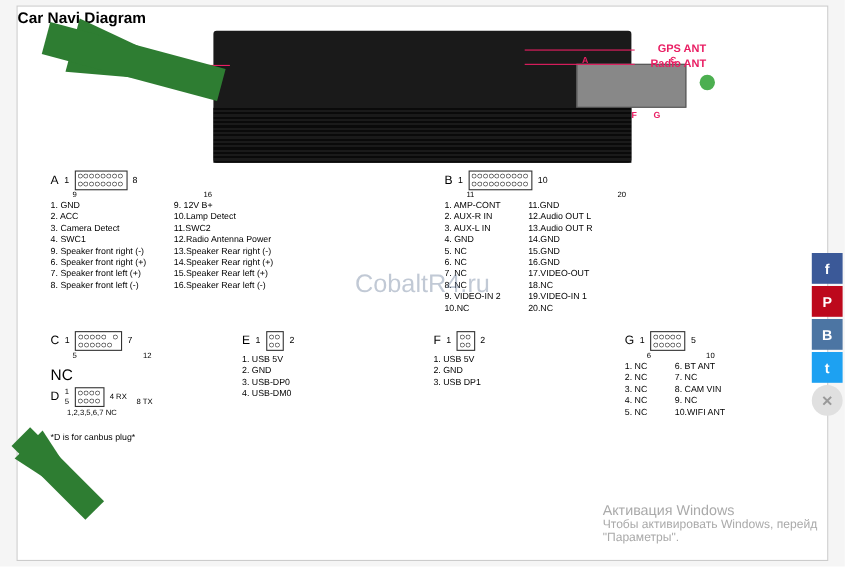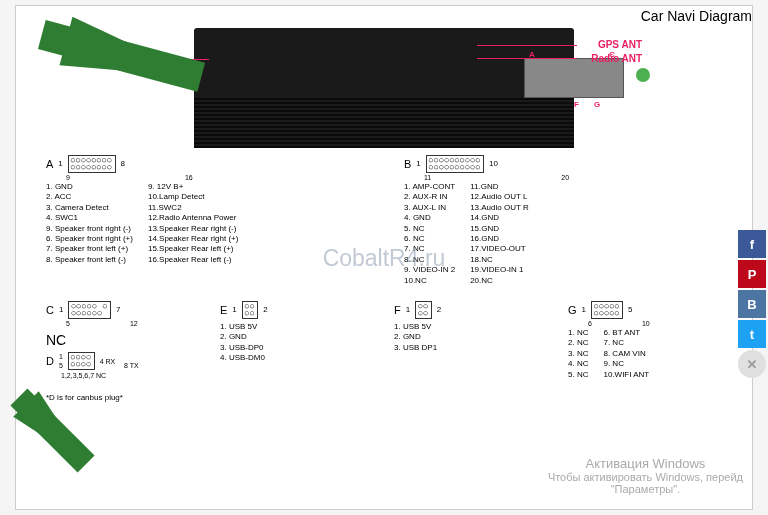--- a/index.html
+++ b/index.html
@@ -1,50 +1,50 @@
 <!DOCTYPE html>
 <html><head>
 <meta charset="utf-8">
 <style>
 *{margin:0;padding:0;box-sizing:border-box}
 body{font-family:Arial,sans-serif;background:#f5f5f5;width:768px;height:515px;position:relative;overflow:hidden}
 .page{background:#fff;border:1px solid #ccc;margin:5px 15px;padding:0;position:relative;height:505px}
-.title{text-align:right;font-size:14px;font-weight:normal;padding:2px 0}
+.title{text-align:left;font-size:14px;font-weight:bold;padding:2px 0}
 .device{background:#1a1a1a;width:380px;height:120px;margin:2px auto;position:relative;border-radius:3px}
 .device::after{content:"";position:absolute;bottom:0;left:0;right:0;height:50px;background:repeating-linear-gradient(0deg,#0a0a0a,#0a0a0a 2px,#1a1a1a 2px,#1a1a1a 4px)}
 .fuse-label{position:absolute;left:108px;top:48px;font-size:10px;color:#333}
 .fuse-line{position:absolute;left:135px;top:53px;width:58px;height:1px;background:#e91e63}
 .connector-block{position:absolute;left:330px;top:30px;width:100px;height:40px;background:#888;border:1px solid #555}
 .conn-label{position:absolute;font-size:8px;color:#e91e63;font-weight:bold}
 .green-btn{position:absolute;left:442px;top:40px;width:14px;height:14px;border-radius:50%;background:#4caf50}
 .ant-label{position:absolute;right:110px;font-size:10px;color:#e91e63;font-weight:bold}
 .ant-line{position:absolute;height:1px;background:#e91e63}
 .arrow1{position:absolute;left:50px;top:10px;width:0;height:0;border-left:140px solid #2e7d32;border-top:25px solid transparent;border-bottom:25px solid transparent;transform:rotate(15deg);transform-origin:left center;z-index:5}
 .arrow1::before{content:"";position:absolute;left:-165px;top:-15px;width:165px;height:30px;background:#2e7d32}
 .arrow2{position:absolute;left:10px;top:380px;width:0;height:0;border-left:85px solid #2e7d32;border-top:18px solid transparent;border-bottom:18px solid transparent;transform:rotate(45deg);transform-origin:left center;z-index:5}
 .arrow2::before{content:"";position:absolute;left:-95px;top:-12px;width:95px;height:24px;background:#2e7d32}
 .pinouts{display:flex;flex-wrap:wrap;padding:5px 30px;gap:10px;font-size:8px;line-height:1.3}
 .block-ab{display:flex;gap:40px;width:100%}
 .col-a{flex:1.2}
 .col-b{flex:1.2}
 .conn-header{display:flex;align-items:center;gap:5px;margin-bottom:3px}
 .conn-letter{font-size:11px;font-weight:normal}
 .conn-svg{border:1px solid #333;background:#fff;padding:1px}
-.pin-cols{display:flex;gap:15px}
+.pin-cols{display:flex;gap:25px}
 .pin-list{list-style:none}
 .pin-list li{white-space:nowrap}
 .row2{display:flex;gap:20px;width:100%;margin-top:5px}
 .block-small{flex:1}
 .nc-big{font-size:14px;font-weight:normal;margin:3px 0}
 .footnote{font-size:8px;margin-top:13px}
 .watermark{position:absolute;top:50%;left:50%;transform:translate(-50%,-50%);font-size:23px;color:rgba(100,120,150,0.4);font-weight:normal;z-index:10;pointer-events:none}
 .sidebar{position:absolute;right:2px;top:230px;display:flex;flex-direction:column;gap:2px;z-index:20}
 .sbtn{width:28px;height:28px;display:flex;align-items:center;justify-content:center;color:#fff;font-size:13px;font-weight:bold;cursor:pointer}
 .fb{background:#3b5998}.pn{background:#bd081c}.vk{background:#4c75a3}.tw{background:#1da1f2}.cl{background:#e0e0e0;color:#999;border-radius:50%}
-.win-act{position:absolute;right:25px;bottom:20px;font-size:11px;color:#aaa;text-align:center;z-index:15}
+.win-act{position:absolute;right:25px;bottom:20px;font-size:11px;color:#aaa;text-align:left;z-index:15}
 .win-act .t1{font-size:13px}
 .pin-dots{display:inline-block;font-family:monospace;font-size:7px;letter-spacing:1px;line-height:7px;padding:1px 2px}
 </style>
 </head>
 <body>
 
 <div class="page">
  <div class="title">Car Navi Diagram</div>
 
  <div class="device">

